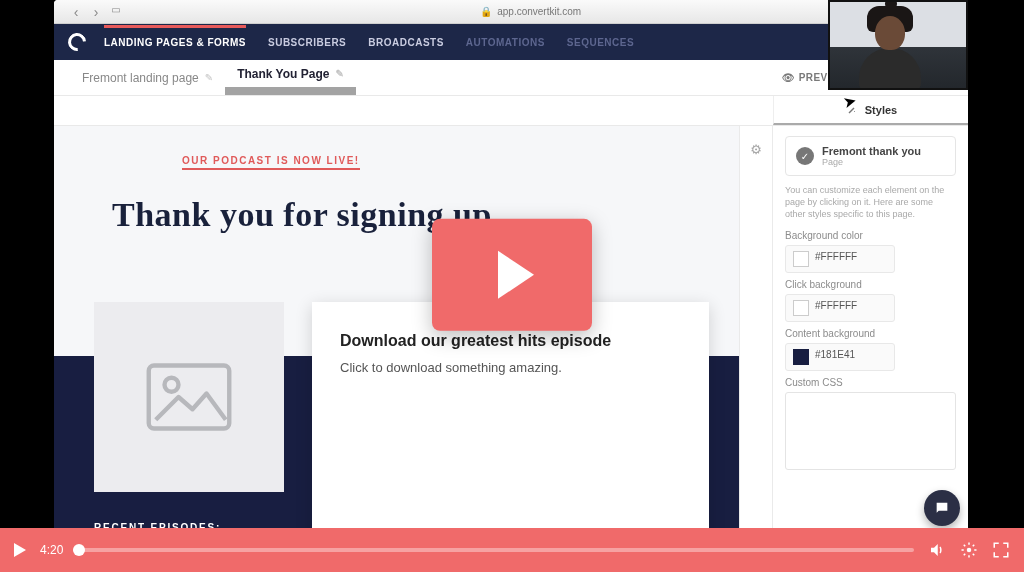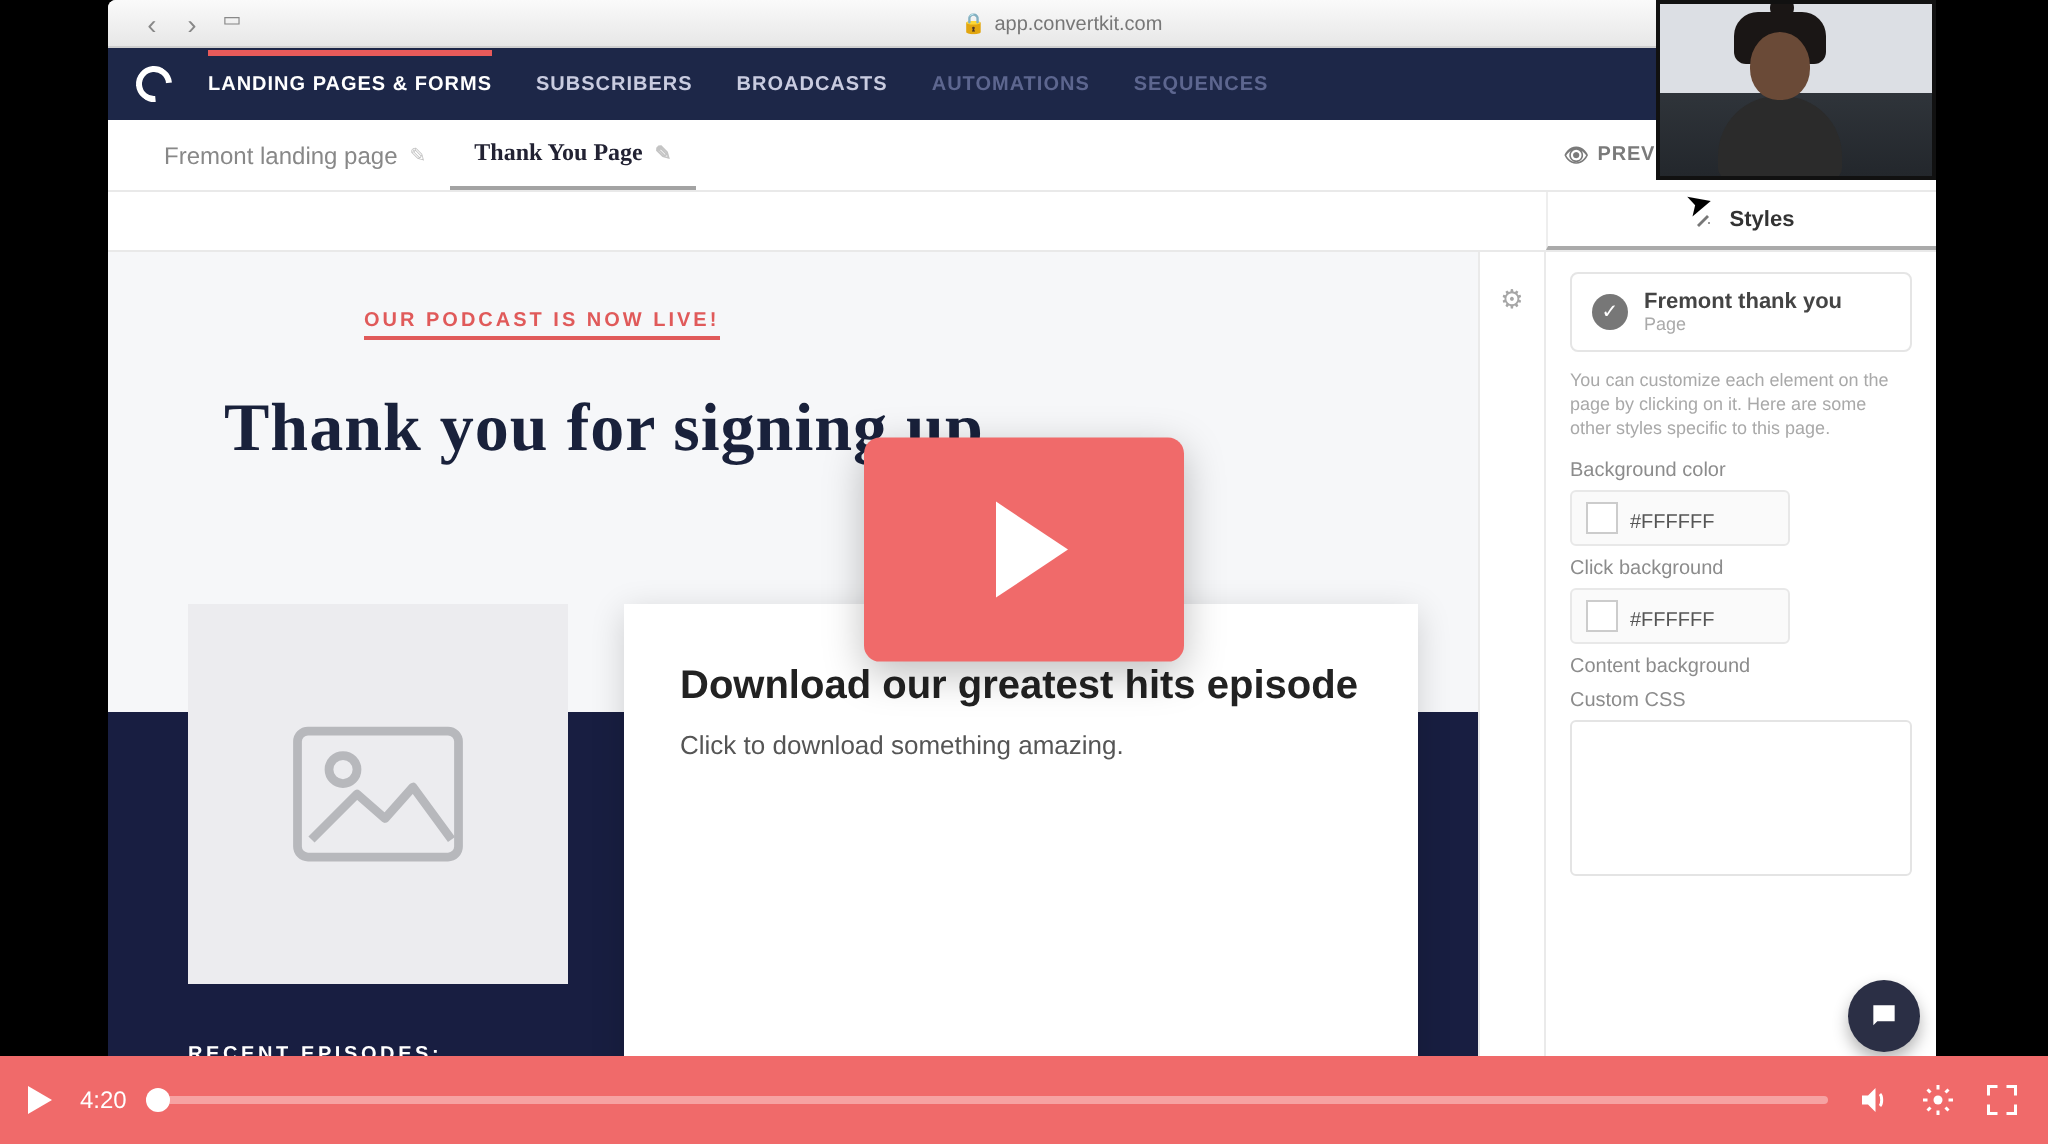--- a/index.html
+++ b/index.html
@@ -16,52 +16,52 @@
 .topnav { height: 36px; background: #1d2748; display:flex; align-items:center; padding: 0 14px; color:#fff; font-size:10px; letter-spacing:.5px; }
 .brand-ring { width:18px; height:18px; border:3px solid #fff; border-radius:50%; border-right-color:transparent; transform:rotate(40deg); margin-right:18px; }
 .tn-link { margin-right:22px; font-weight:700; color:#c9cce0; cursor:pointer; }
 .tn-link.active { color:#fff; position:relative; }
 .tn-link.active::before { content:""; position:absolute; left:0; right:0; top:-12px; height:3px; background:#e85a5a; }
 .tn-link.dim { color:#5d668f; }
 .upgrade { margin-left:auto; background:#4d5a8a; padding:6px 14px; border-radius:3px; font-weight:700; font-size:10px; }
 
 .breadbar { height: 36px; border-bottom:1px solid #e9e9e9; display:flex; padding:0 16px; font-size:12px; color:#888; }
 .crumb { display:flex; align-items:center; gap:6px; height:100%; padding:0 12px; cursor:pointer; }
-.crumb.active { color:#223; font-weight:700; border-bottom:2px solid #a3a3a3;font-family:Liberation Serif, serif; }
+.crumb.active { color:#223; font-weight:700; border-bottom:8px solid #a3a3a3; }
 .pencil { font-size:10px; color:#c4c4c4; }
 .bar-actions { margin-left:auto; display:flex; gap:20px; font-size:10px; font-weight:700; color:#7a7a7a; letter-spacing:.4px; }
 .bar-actions span { display:flex; align-items:center; gap:4px; cursor:pointer; }
 
 .subbar { height: 30px; border-bottom:1px solid #e9e9e9; display:flex; align-items:center; justify-content:flex-end; padding:0 0; font-size:11px; color:#8a8a8a; }
 .subbar-inner { width: 195px; display:flex; align-items:center; justify-content:center; font-weight:700; color:#333; height:100%; border-left:1px solid #eee; border-bottom:2px solid #aaa; }
 .subbar-inner svg{ margin-right:8px;}
 
 .main { display:flex; height: calc(100% - 126px); }
 .canvas { flex:1; position:relative; background:#f6f7f9; overflow:hidden; }
 .iconrail { width:34px; border-left:1px solid #eaeaea; border-right:1px solid #eaeaea; text-align:center; padding-top:16px; background:#fff; }
 .iconrail span { color:#a6a6a6; font-size:13px; display:block; }
 .styles { width:195px; padding:10px 12px 0 12px; font-size:10px; color:#8a8a8a; background:#fff; overflow:auto; }
 .template-card { border:1px solid #e5e5e5; border-radius:4px; padding:8px 10px; display:flex; align-items:center; gap:8px; margin-bottom:8px; }
 .tc-check { width:18px;height:18px;border-radius:50%;background:#777;display:flex;align-items:center;justify-content:center;color:#fff;font-size:10px;}
 .tc-title { color:#444; font-weight:600; font-size:11px; }
 .tc-sub { font-size:9px; color:#aaa; }
 .help-text { font-size:9px; line-height:1.35; color:#a9a9a9; margin-bottom:10px; }
 .field-label { font-size:10px; color:#8c8c8c; margin-bottom:4px; margin-top:6px; }
-.swatch-row { display:flex; align-items:flex-end; gap:6px; border:1px solid #e8e8e8; padding:5px 7px; border-radius:3px; width:110px; font-size:10px; color:#555; background:#fafafa; }
+.swatch-row { display:flex; align-items:flex-start; gap:6px; border:1px solid #e8e8e8; padding:5px 7px; border-radius:3px; width:110px; font-size:10px; color:#555; background:#fafafa; }
 .swatch { width:16px; height:16px; border:1px solid #ccc; }
 .css-box { width:100%; height:78px; border:1px solid #e4e4e4; border-radius:3px; margin-top:4px; background:#fff; }
 
 .canvas-inner { position:absolute; left:0; right:0; top:0; padding:24px 60px 0 48px; }
 .tag { letter-spacing:1.5px; font-size:10px; font-weight:700; color:#e05a5a; border-bottom:2px solid #e05a5a; display:inline-block; padding-bottom:2px; margin-left:80px; }
 .h1 { font-family: Georgia, "Times New Roman", serif; font-weight:900; font-size:34px; color:#19213b; margin-top:26px; margin-left:10px; letter-spacing:.5px; }
 .navy-band { position:absolute; left:0; right:0; top:230px; bottom:0; background:#181e41; }
 .cols { position:absolute; top:176px; left:40px; right:30px; display:flex; gap:28px; }
 .img-ph { width:190px; height:190px; background:#ececef; display:flex; align-items:center;justify-content:center; }
 .card { flex:1; background:#fff; padding:30px 28px; height:240px; box-shadow:0 4px 16px rgba(0,0,0,.16); }
-.card h3 { font-size:20px; font-weight:800; color:#222;}
+.card h3 { font-size:16px; font-weight:800; color:#222;}
 .card p { font-size:13px; color:#555; margin-top:10px; }
 .recent { position:absolute; left:40px; top:396px; color:#fff; }
 .recent-h { font-size:10px; font-weight:800; letter-spacing:1.8px; }
 
 .fab { position:absolute; right:8px; bottom:6px; width:36px; height:36px; border-radius:50%; background:#2b2f45; display:flex; align-items:center; justify-content:center; color:#fff; box-shadow:0 4px 8px rgba(0,0,0,.3); }
 
 .webcam { position:absolute; right:56px; top:0; width:140px; height:90px; background:#3a3f45; border:2px solid #111; overflow:hidden; z-index:30; }
 .room { position:absolute; inset:0; background:linear-gradient(180deg,#dcdfe4 0,#dcdfe4 52%, #2f343a 52%, #23272c 100%); }
 .person { position:absolute; left:50%; top:14px; transform:translateX(-50%); }
 .head { width:30px;height:34px;background:#6a4a37;border-radius:50% 50% 46% 46%; position:relative; }
@@ -191,20 +191,24 @@
           <span>#FFFFFF</span>
         </div>
 
         <div class="field-label">Click background</div>
         <div class="swatch-row">
           <div class="swatch" style="background:#fff;"></div>
           <span>#FFFFFF</span>
         </div>
 
         <div class="field-label">Content background</div>
+        <div class="swatch-row">
+          <div class="swatch" style="background:#181E41;border-color:#181E41;"></div>
+          <span>#181E41</span>
+        </div>
 
         <div class="field-label">Custom CSS</div>
         <div class="css-box"></div>
       </div>
     </div>
 
     <div class="fab">
       <svg width="16" height="16" viewBox="0 0 24 24">
           <path fill="#fff" d="M4 4h16v12H7l-3 3z"></path>
         </svg>

